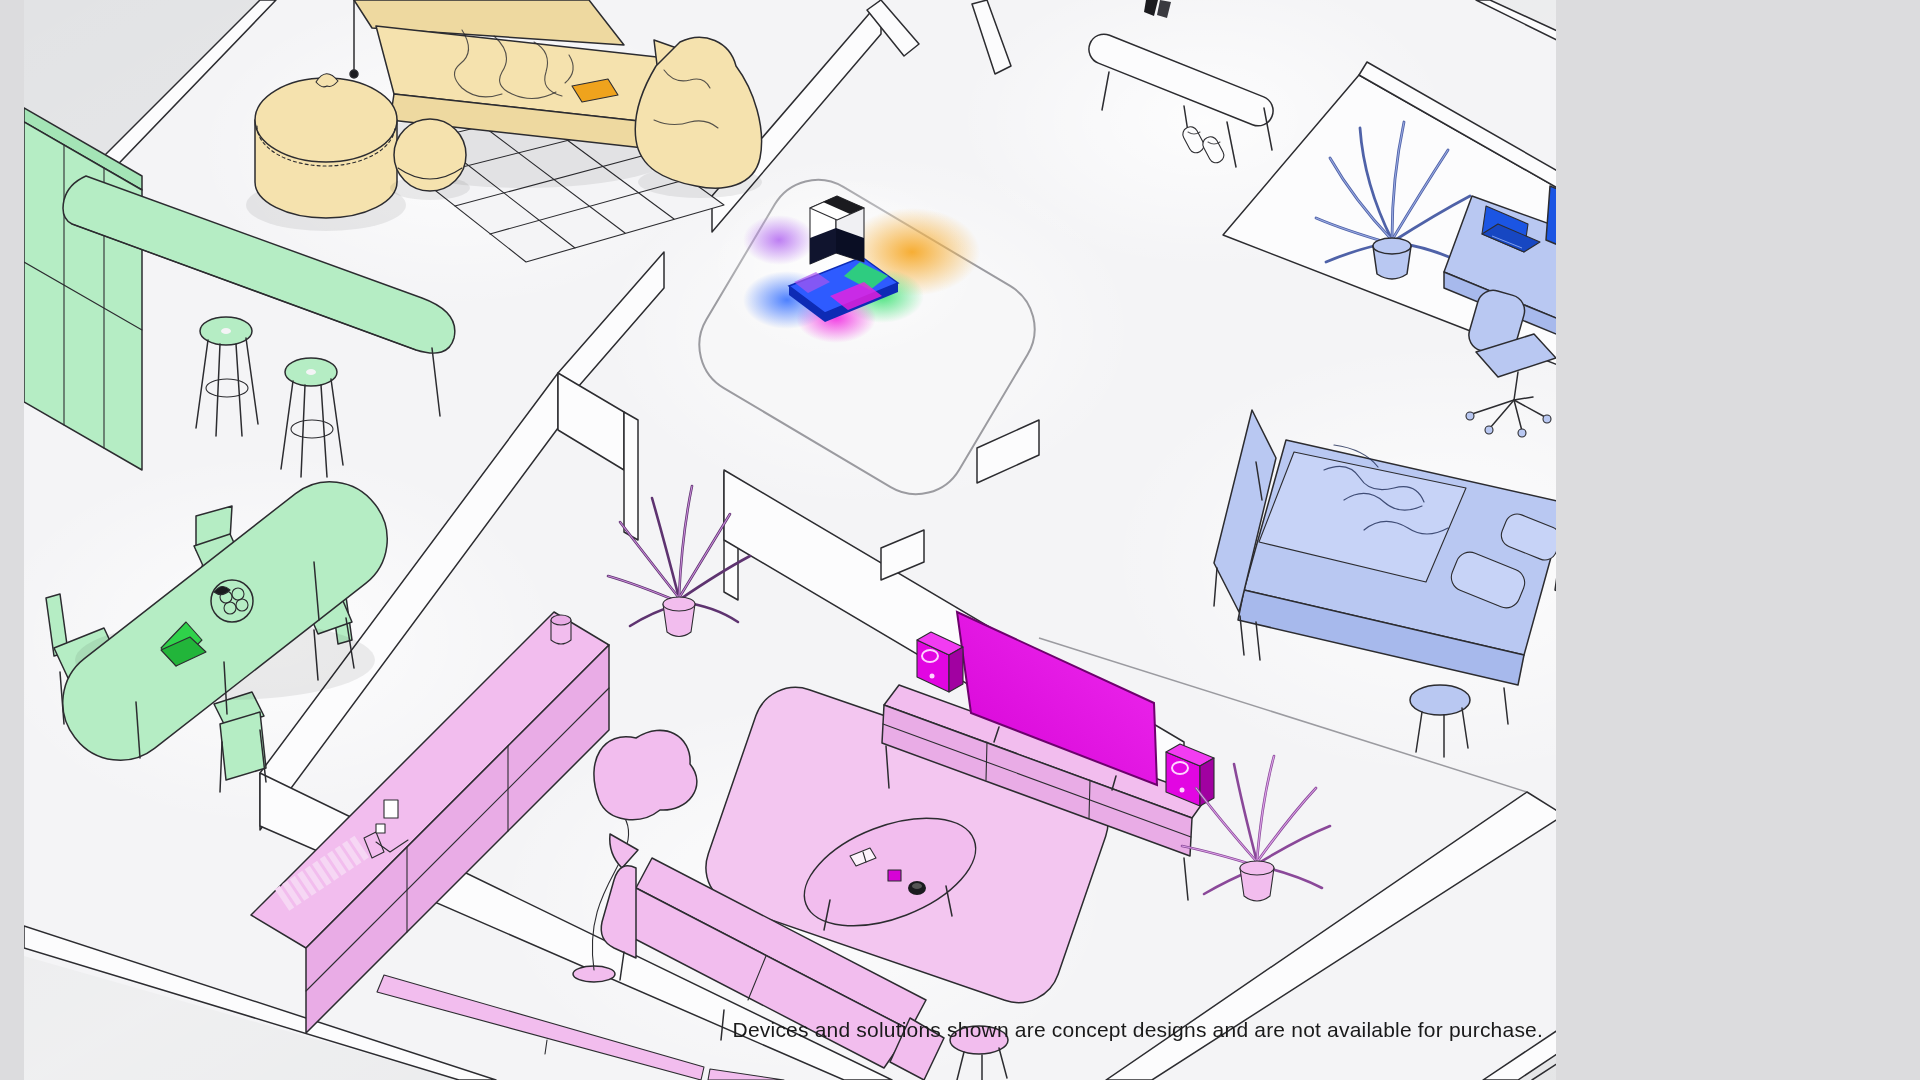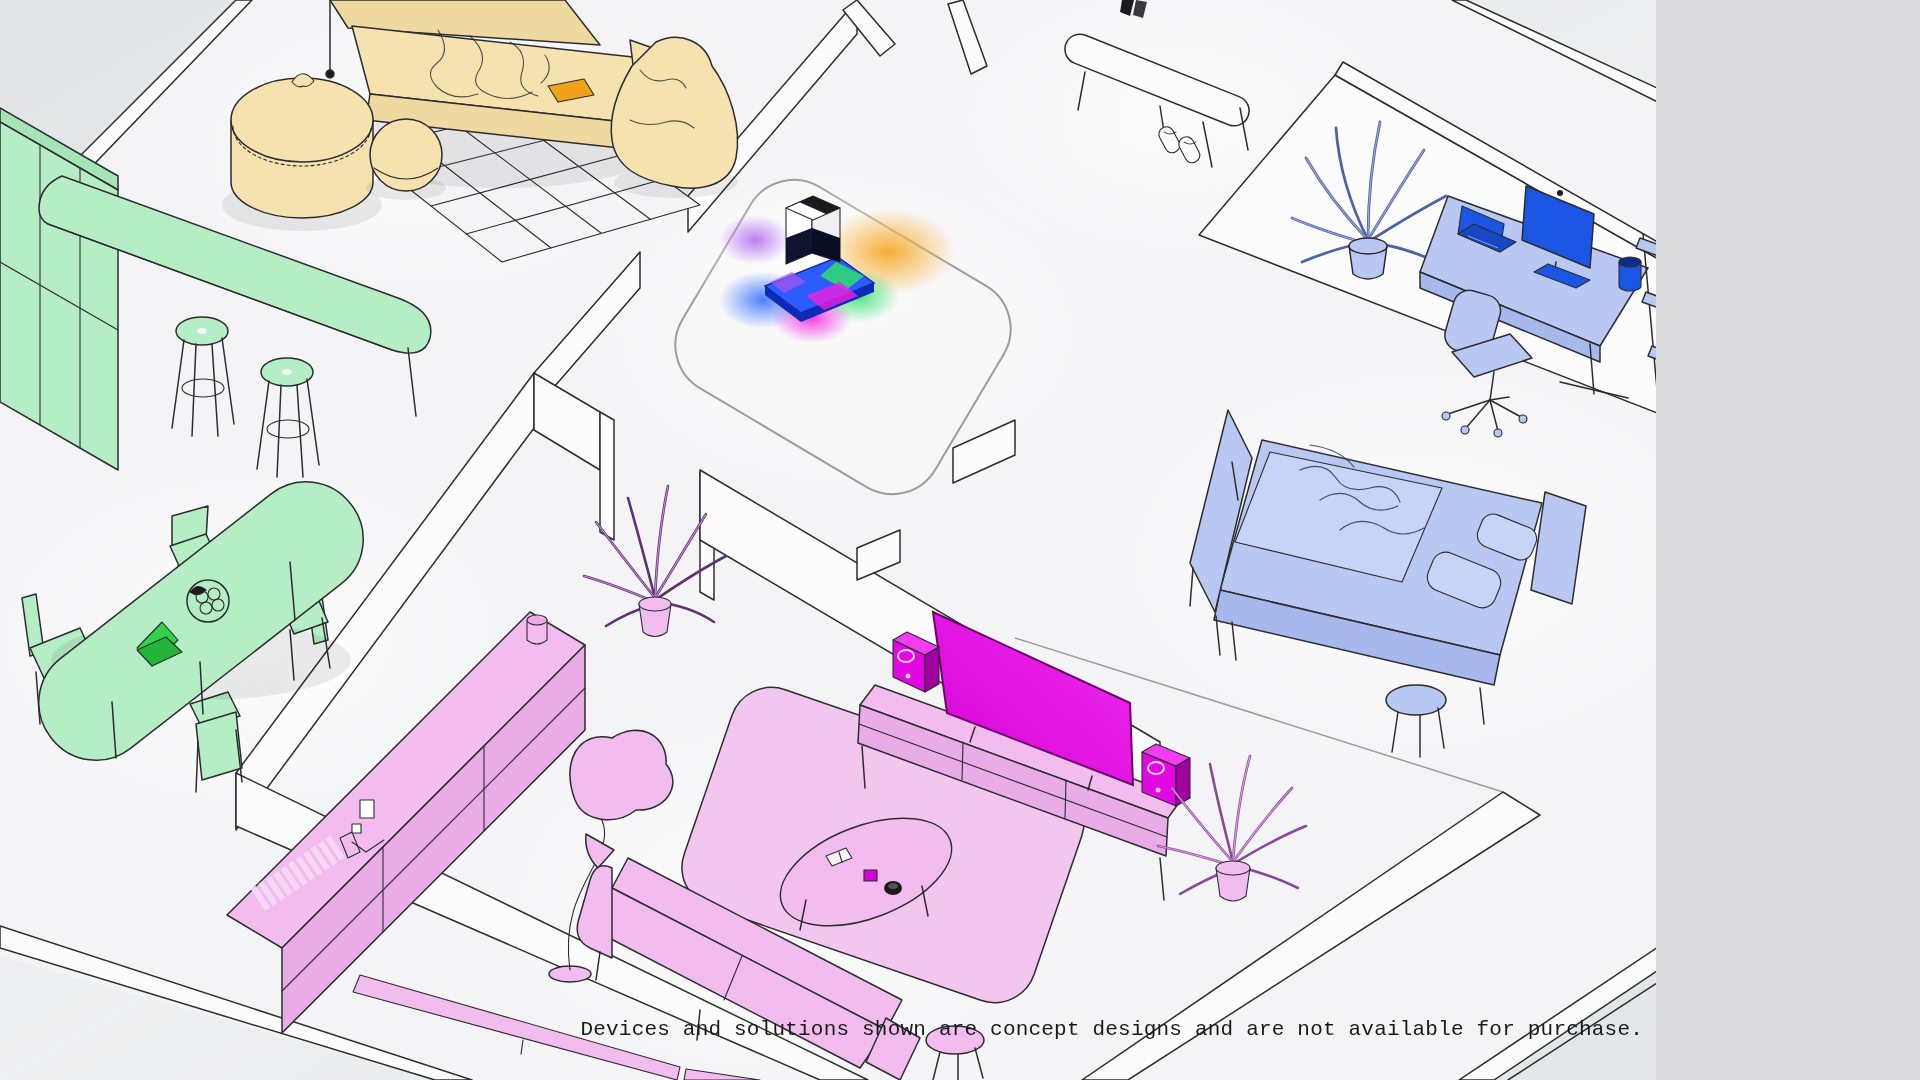--- a/index.html
+++ b/index.html
@@ -1,21 +1,21 @@
 <!DOCTYPE html>
 <html style="--bg_outer: #e2e3e5; --bg_sheen: #f7f7f8; --floor: #f4f4f6; --wall: #fcfcfd; --line: #2c2c30; --soft_line: #9b9ba0; --text_color: #1a1a1a; --tan: #f5e2ae; --tan_deep: #eed9a0; --orange_accent: #efa31d; --green: #b5edc4; --green_deep: #a4e4b6; --green_accent: #2fd24a; --green_accent_dark: #22b53a; --blue: #b9c8f2; --blue_deep: #a7b9ec; --blue_lighter: #c7d3f7; --blue_accent: #1b55e3; --blue_navy: #10142e; --blue_books: #26418f; --bed_fold: #1d2a55; --plantblue_dark: #4f62a8; --plantblue_soft: #9aaae2; --pink: #f2bdee; --pink_deep: #e9ace6; --pink_rug: #f3c6f0; --pink_books: #f6d7f4; --magenta_screen: #d603d6; --magenta_screen_hi: #ef2bef; --magenta_speaker: #e206e2; --magenta_dark: #a101a1; --purple_dark: #5e3370; --purple_soft: #c98bd8; --pinkplant_dark: #8a4899; --pinkplant_soft: #dca3e8; --mat_blue: #2e5bff; --mat_blue_dark: #0d2bb5; --device_dark: #1b1b1f; --glow_orange: #f6a51e; --glow_green: #2ee06a; --glow_magenta: #f01fe0; --glow_blue: #2f6bff; --glow_violet: #a955f0;"><head>
 <meta charset="utf-8">
 <style>
   :root{
     --bg_outer:#e2e3e5; --bg_sheen:#f7f7f8; --floor:#f4f4f6; --wall:#fcfcfd;
     --line:#2c2c30; --soft_line:#9b9ba0; --text_color:#1a1a1a;
   }
   html,body{margin:0;padding:0;background:#dcdcde;}
-  #screen{position:relative;width:1656px;height:1080px;overflow:hidden;
-          background:var(--bg_outer);font-family:Liberation Mono, monospace;}
+  #screen{position:relative;width:1532px;height:1080px;overflow:hidden;
+          background:var(--bg_outer);font-family:Liberation Sans, sans-serif;margin-left:24px;}
   #scene{position:absolute;inset:0;}
   #disclaimer{position:absolute;right:13px;top:1018px;font-size:21px;line-height:24px;
               color:var(--text_color);letter-spacing:0.2px;white-space:nowrap;}
   
   .o{stroke:var(--line);stroke-width:1.5;stroke-linejoin:round;stroke-linecap:round;}
   .o2{stroke:var(--line);stroke-width:1.1;stroke-linejoin:round;stroke-linecap:round;}
   .nf{fill:none}
   .s-soft{stroke:var(--soft_line);}
   .f-wall{fill:var(--wall)} .f-floor{fill:var(--floor)}
   .f-tan{fill:var(--tan)} .f-tan2{fill:var(--tan_deep)} .f-orange{fill:var(--orange_accent)}

